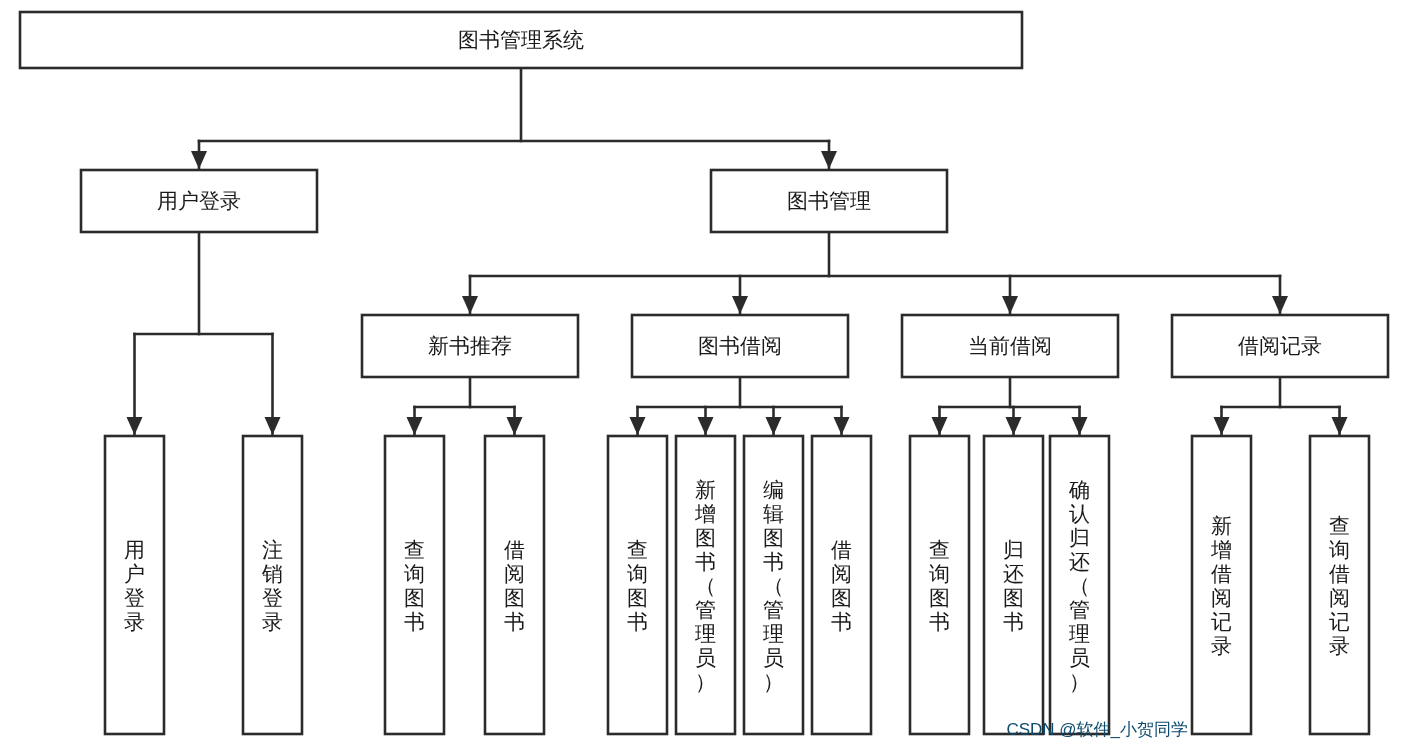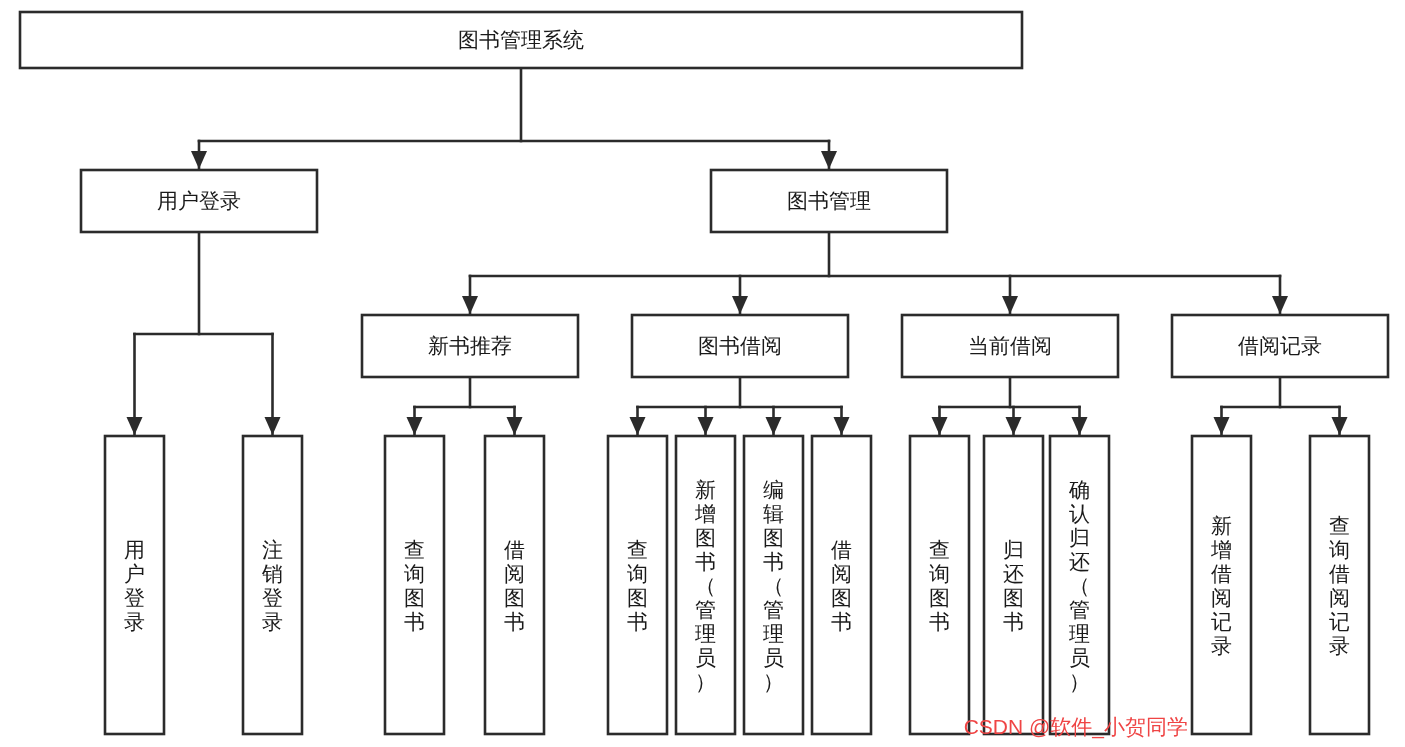--- a/index.html
+++ b/index.html
@@ -44,22 +44,22 @@
     font-family: "Liberation Sans", "DejaVu Sans", sans-serif;
     font-size: 21px;
     dominant-baseline: middle;
     text-anchor: middle;
   }
   .watermark {
     position: absolute;
     right: 8px;
     bottom: 6px;
     font-family: "Liberation Sans", "DejaVu Sans", sans-serif;
-    font-size: 21px;
-    color: #ef4444;
+    font-size: 17px;
+    color: #0c4a6e;
     white-space: nowrap;
     user-select: none;
   }
 </style>
 </head>
 <body>
 
 <div id="diagram-root">
   <svg class="diagram-canvas" viewBox="0 0 1405 747">
     <g id="connectors">

